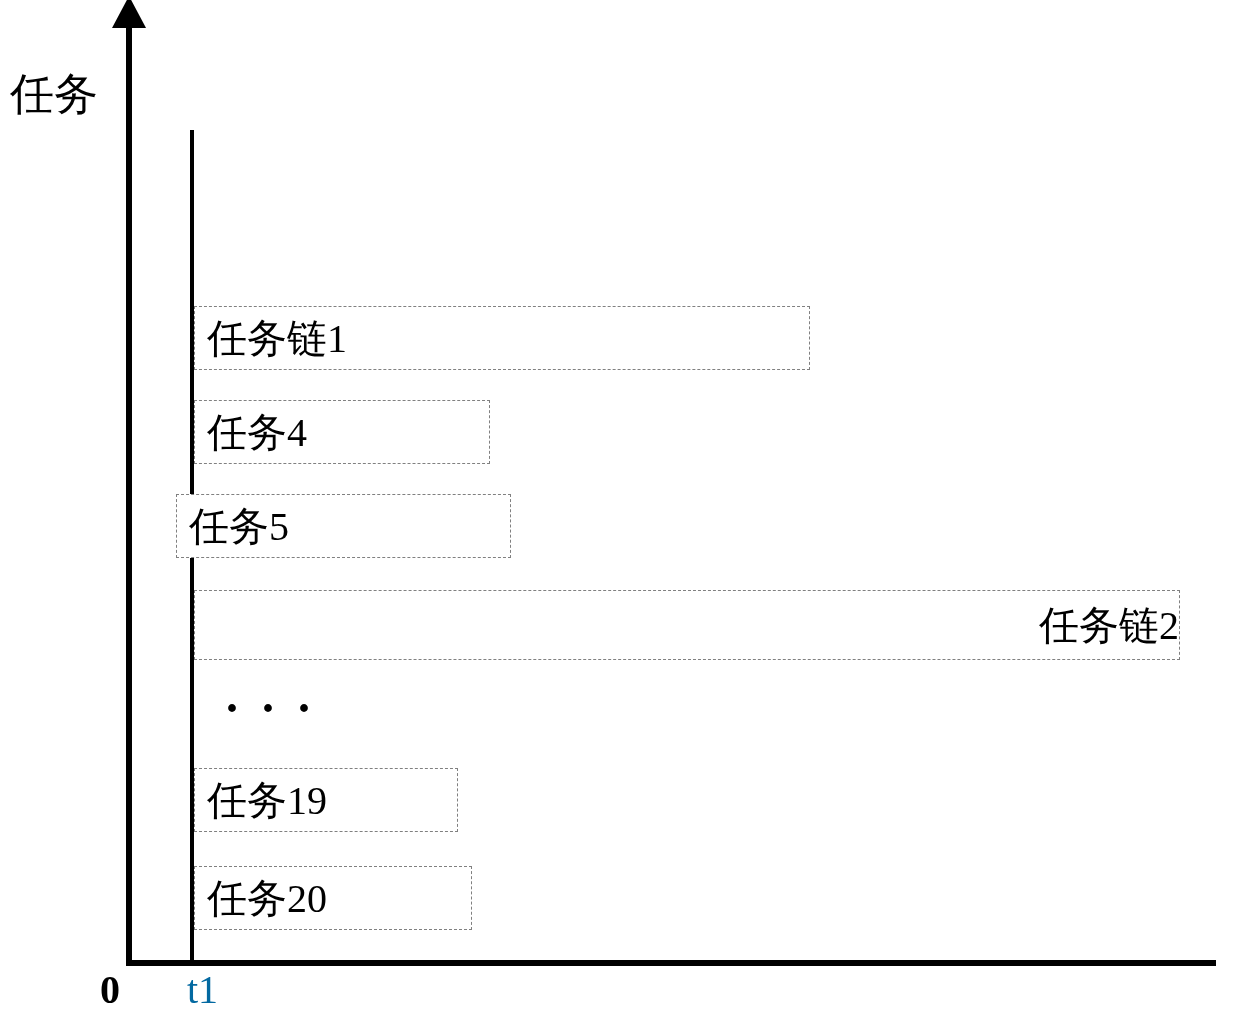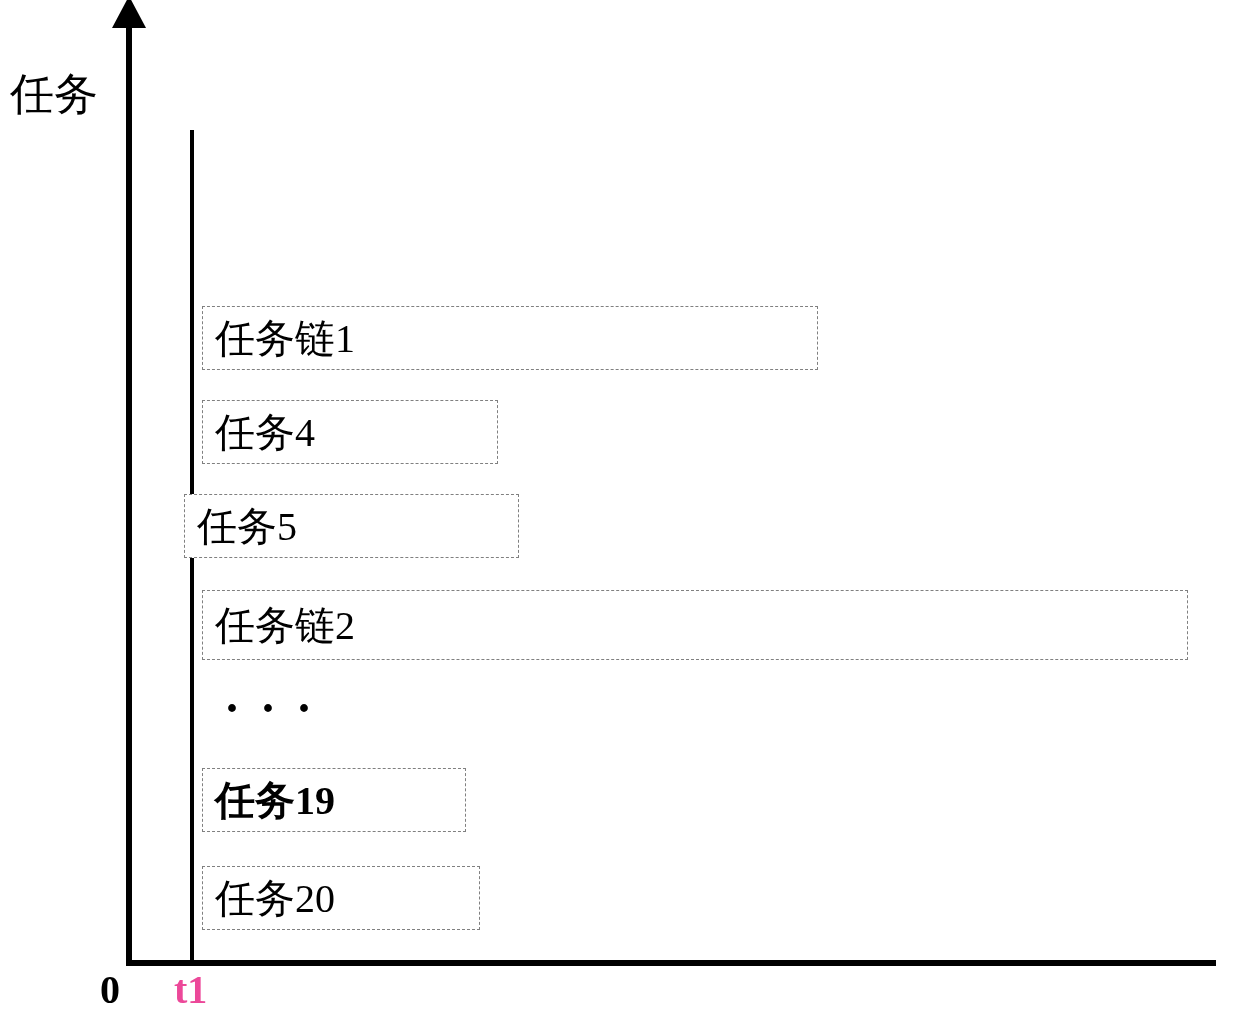--- a/index.html
+++ b/index.html
@@ -64,38 +64,37 @@
   .origin-label {
     position: absolute;
     left: 100px;
     top: 966px;
     font-size: 40px;
     font-weight: 700;
     color: #000;
   }
   .t1-label {
     position: absolute;
-    left: 174px;
+    left: 187px;
     top: 966px;
     font-size: 40px;
-    font-weight: 700;
-    color: #ec4899;
+    font-weight: 400;
+    color: #0369a1;
   }
   
   .bar {
     position: absolute;
     border: 1px dashed #808080;
     background: #fff;
     box-sizing: border-box;
     display: flex;
     align-items: center;
     padding-left: 12px;
     font-size: 40px;
     color: #000;
-    margin-left: 8px;
   }
   
   .ellipsis {
     position: absolute;
     font-size: 48px;
     font-weight: 700;
     color: #000;
     letter-spacing: 6px;
   }
 </style>
@@ -119,27 +118,27 @@
   </div>
 
   <div class="bar" style="left:194px; top:400px; width:296px; height:64px;align-items:center;">
     <span>任务4</span>
   </div>
 
   <div class="bar" style="left:176px; top:494px; width:335px; height:64px;text-align:right;">
     <span>任务5</span>
   </div>
 
-  <div class="bar" style="left:194px; top:590px; width:986px; height:70px;">
+  <div class="bar" style="left:194px; top:590px; width:986px; height:70px;justify-content:flex-end;">
     <span>任务链2</span>
   </div>
 
   <div class="ellipsis" style="left:226px; top:668px;">. . .</div>
 
-  <div class="bar" style="left:194px; top:768px; width:264px; height:64px;font-weight:bold;">
+  <div class="bar" style="left:194px; top:768px; width:264px; height:64px;">
     <span>任务19</span>
   </div>
 
   <div class="bar" style="left:194px; top:866px; width:278px; height:64px;">
     <span>任务20</span>
   </div>
 
 </div>
 
 </body></html>

